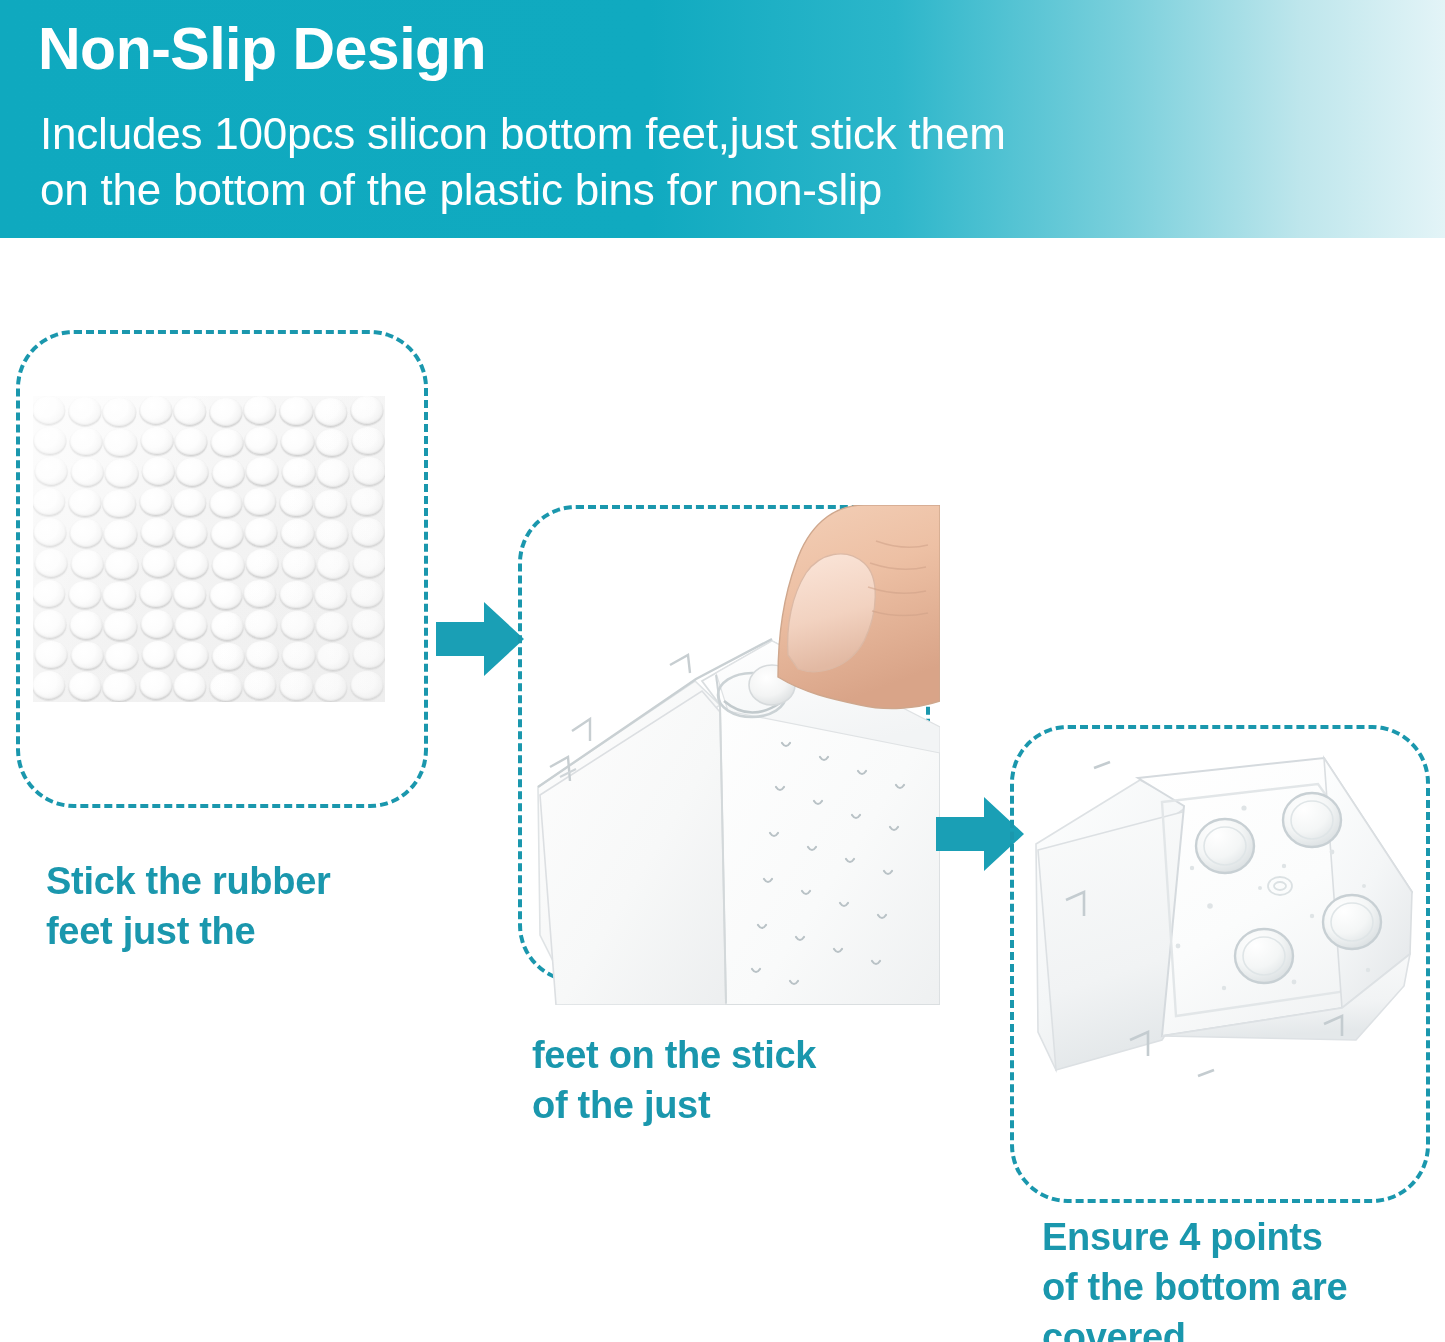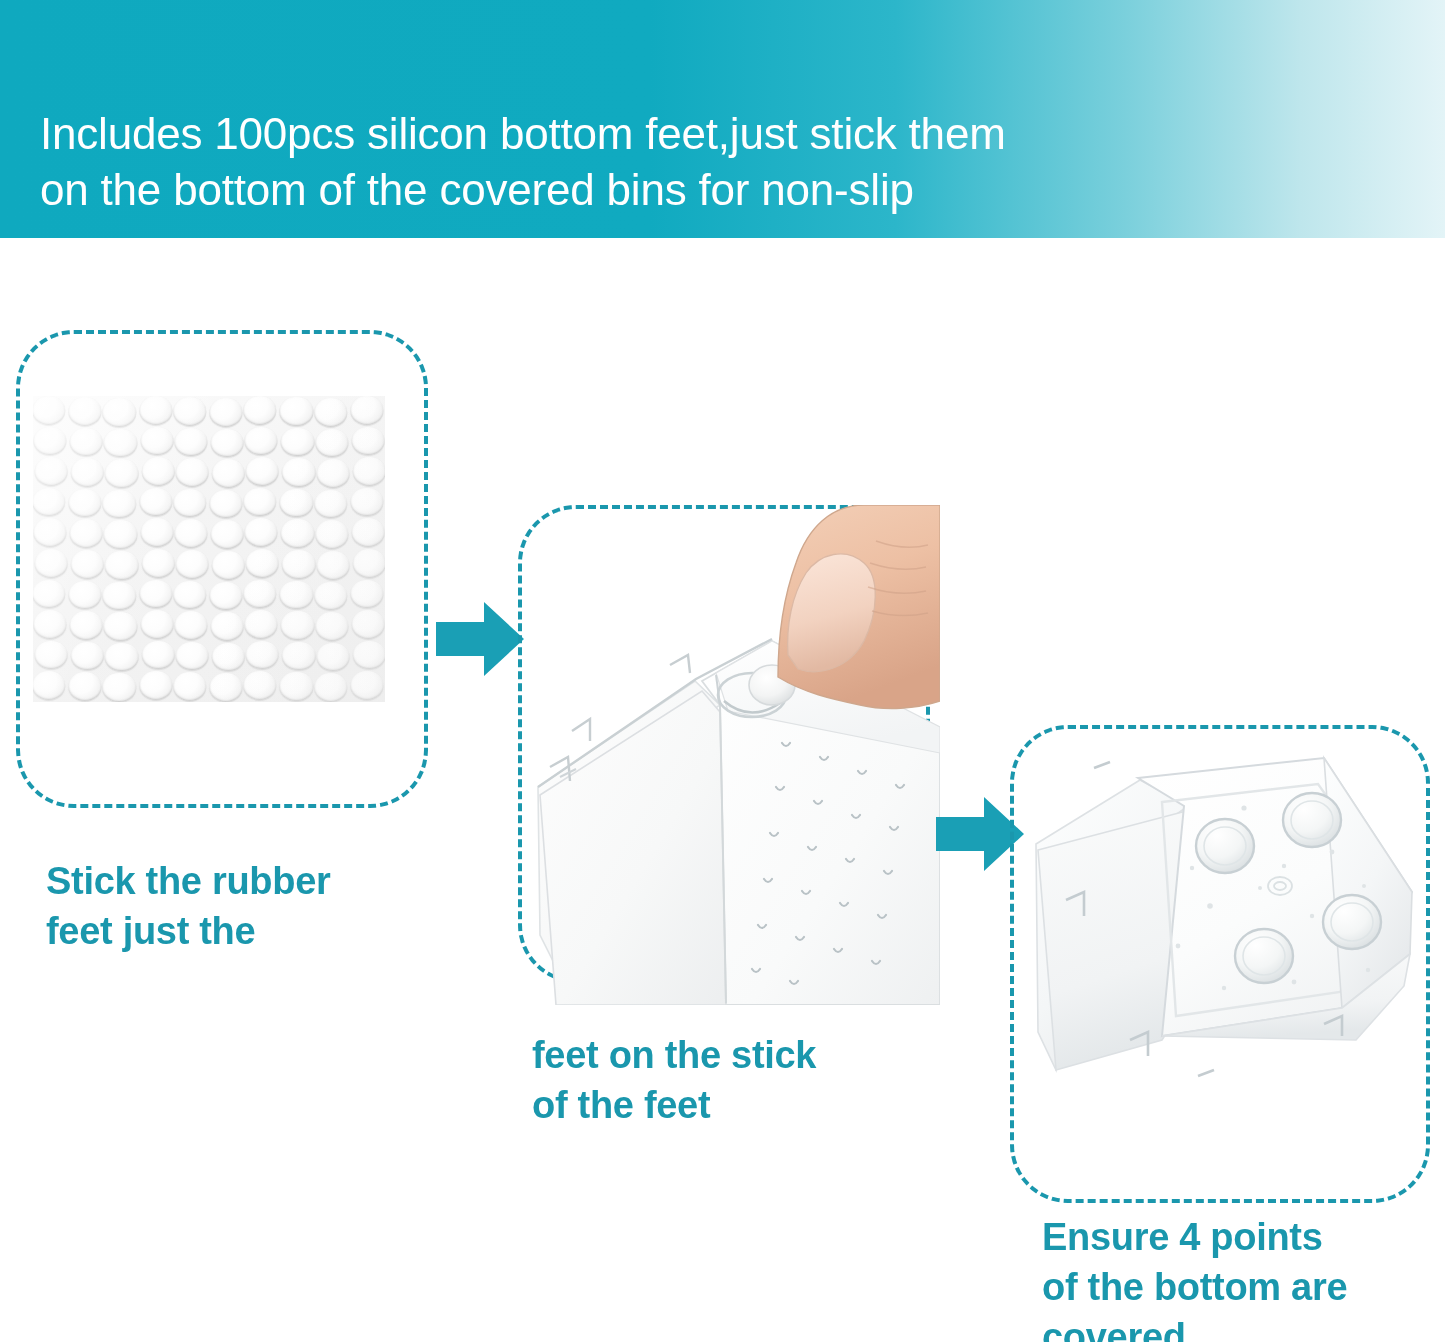--- a/index.html
+++ b/index.html
@@ -134,23 +134,24 @@
   .scene2 { position: absolute; left: 520px; top: 505px; width: 420px; height: 500px; }
   .scene3 { position: absolute; left: 1012px; top: 740px; width: 420px; height: 460px; }
 
   
   .nosel { user-select: none; }
 </style>
 </head>
 <body class="nosel">
 
 <div class="banner">
+  <div class="banner-title">Non-Slip Design</div>
   <div class="banner-sub">
     <span>Includes 100pcs silicon bottom feet,just stick them</span>
-    <span class="line2">on the bottom of the covered bins for non-slip</span>
+    <span class="line2">on the bottom of the plastic bins for non-slip</span>
   </div>
 </div>
 
 <div class="panel" id="panel-1"></div>
 
 <div class="feet-sheet">
   <div class="feet-grid" id="feet-grid" style="grid-template-columns: repeat(10, 1fr); grid-template-rows: repeat(10, 1fr);">
       <div class="foot" style="transform: translate(-1.8px, -1px);"></div>
       <div class="foot" style="transform: translate(-0.6px, 0px);"></div>
       <div class="foot" style="transform: translate(-1.8px, 1px);"></div>
@@ -369,21 +370,21 @@
       <path d="M356,36 q28,10 52,4"></path>
       <path d="M350,58 q30,10 56,4"></path>
       <path d="M348,82 q30,10 58,4"></path>
       <path d="M352,106 q28,8 56,2"></path>
     </g>
   </g>
 </svg>
 
 <div class="caption" id="caption-2">
   <div>feet on the stick</div>
-  <div>of the feet</div>
+  <div>of the just</div>
 </div>
 
 <svg class="arrow" id="arrow-2" viewBox="0 0 88 78">
   <polygon points="0,22 48,22 48,2 88,39 48,76 48,56 0,56" fill="#1a9fb5"></polygon>
 </svg>
 
 <div class="panel" id="panel-3"></div>
 
 <svg class="scene3" viewBox="0 0 420 460">
   <defs>

